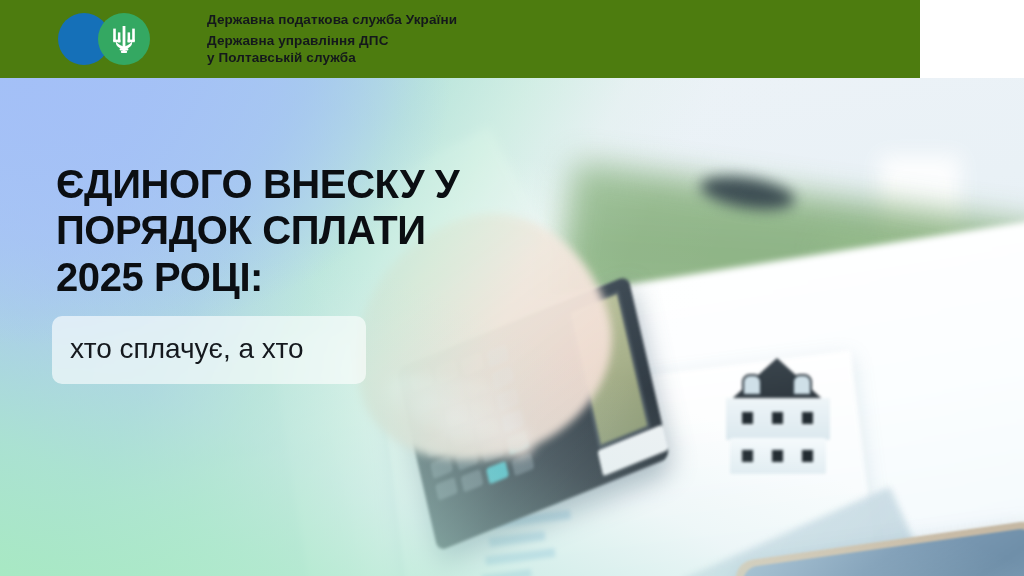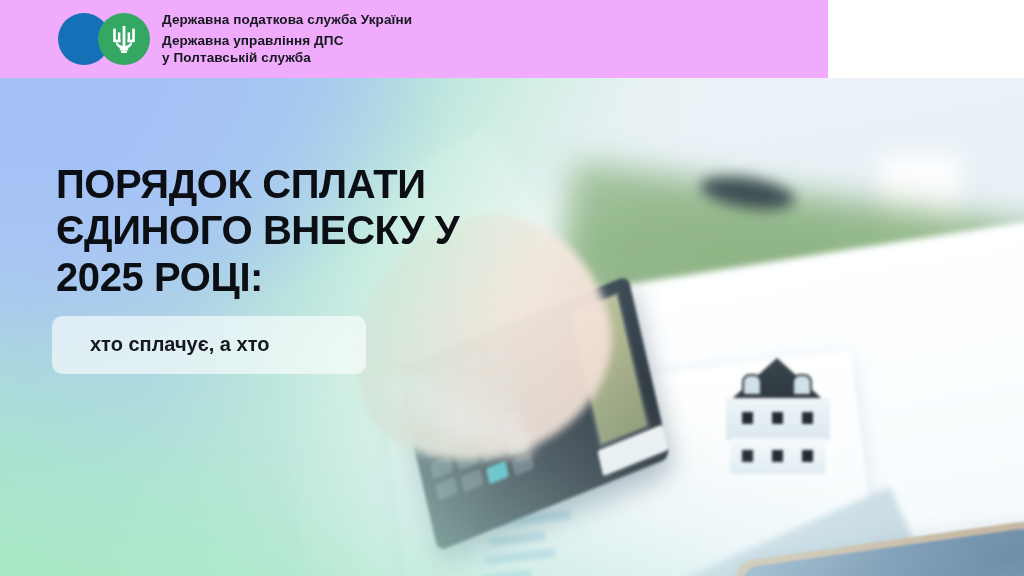--- a/index.html
+++ b/index.html
@@ -15,25 +15,26 @@
   .page {
     position:relative;
     width:1024px; height:576px;
     overflow:hidden;
   }
 
   
   .header {
     position:absolute;
     left:0; top:0;
-    width:828px; height:78px;
-    background:#f0abfc;
+    width:920px; height:78px;
+    background:#4d7c0f;
     display:flex;
     align-items:center;
     z-index:40;
+    gap:45px;
   }
 
   .logo-marks {
     position:relative;
     margin-left:58px;
     width:92px; height:56px;
     flex:0 0 auto;
   }
   .logo-circle {
     position:absolute;
@@ -400,25 +401,24 @@
   .subbox {
     position:absolute;
     left:52px; top:238px;
     width:314px;
     padding:15px 20px 17px 18px;
     background:rgba(255,255,255,.62);
     border-radius:10px;
     backdrop-filter:blur(2px);
   }
   .subbox-text {
-    font-size:20px;
-    font-weight:700;
+    font-size:28px;
+    font-weight:400;
     line-height:1.30;
     color:#15191e;
-    margin-left:20px;
   }
   .subbox-text .sb-line { display:block; white-space:nowrap; }
 </style>
 </head>
 <body>
 
 <div class="page">
 
   <div class="header">
 
@@ -539,22 +539,22 @@
       </div>
     </div>
 
     <div class="wash"></div>
     <div class="wash-bottom"></div>
     <div class="wash-topleft"></div>
 
     <div class="copy">
 
       <div class="headline">
+        <span class="hl-line">ЄДИНОГО ВНЕСКУ У</span>
         <span class="hl-line">ПОРЯДОК СПЛАТИ</span>
-        <span class="hl-line">ЄДИНОГО ВНЕСКУ У</span>
         <span class="hl-line">2025 РОЦІ:</span>
       </div>
 
       <div class="subbox">
         <div class="subbox-text">
           <span class="sb-line">хто сплачує, а хто</span>
         </div>
       </div>
 
     </div>

